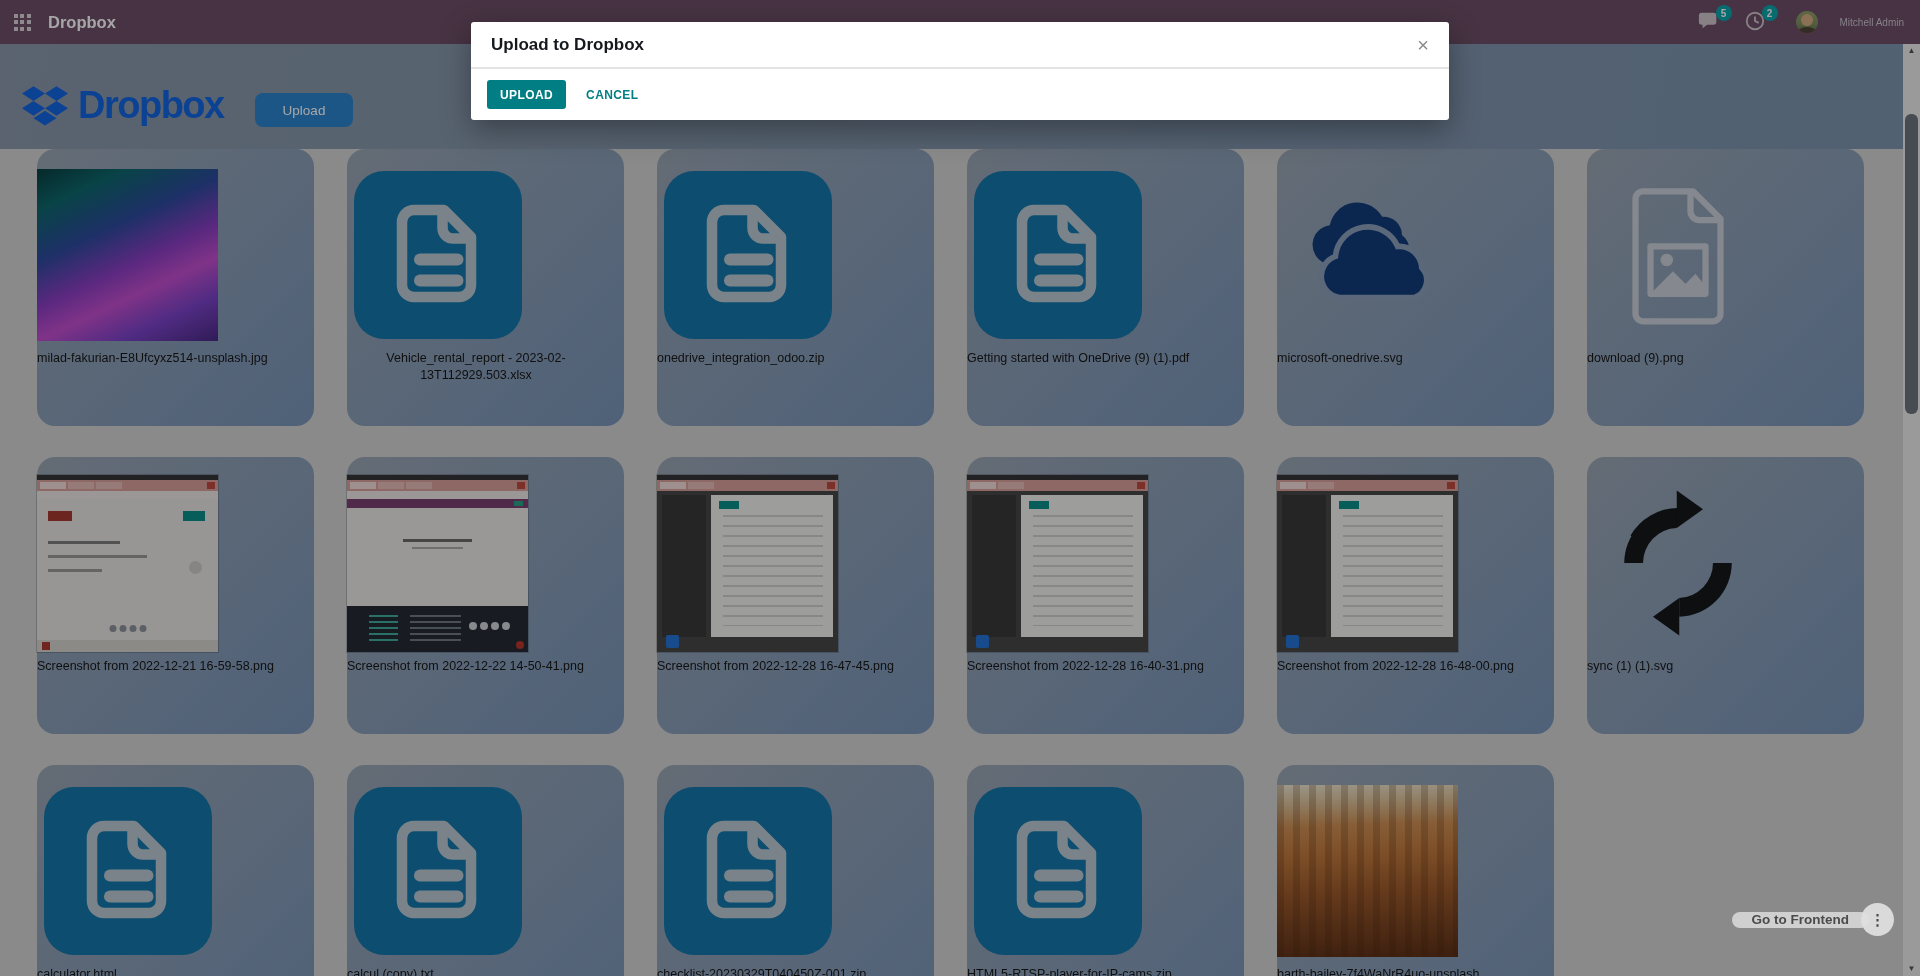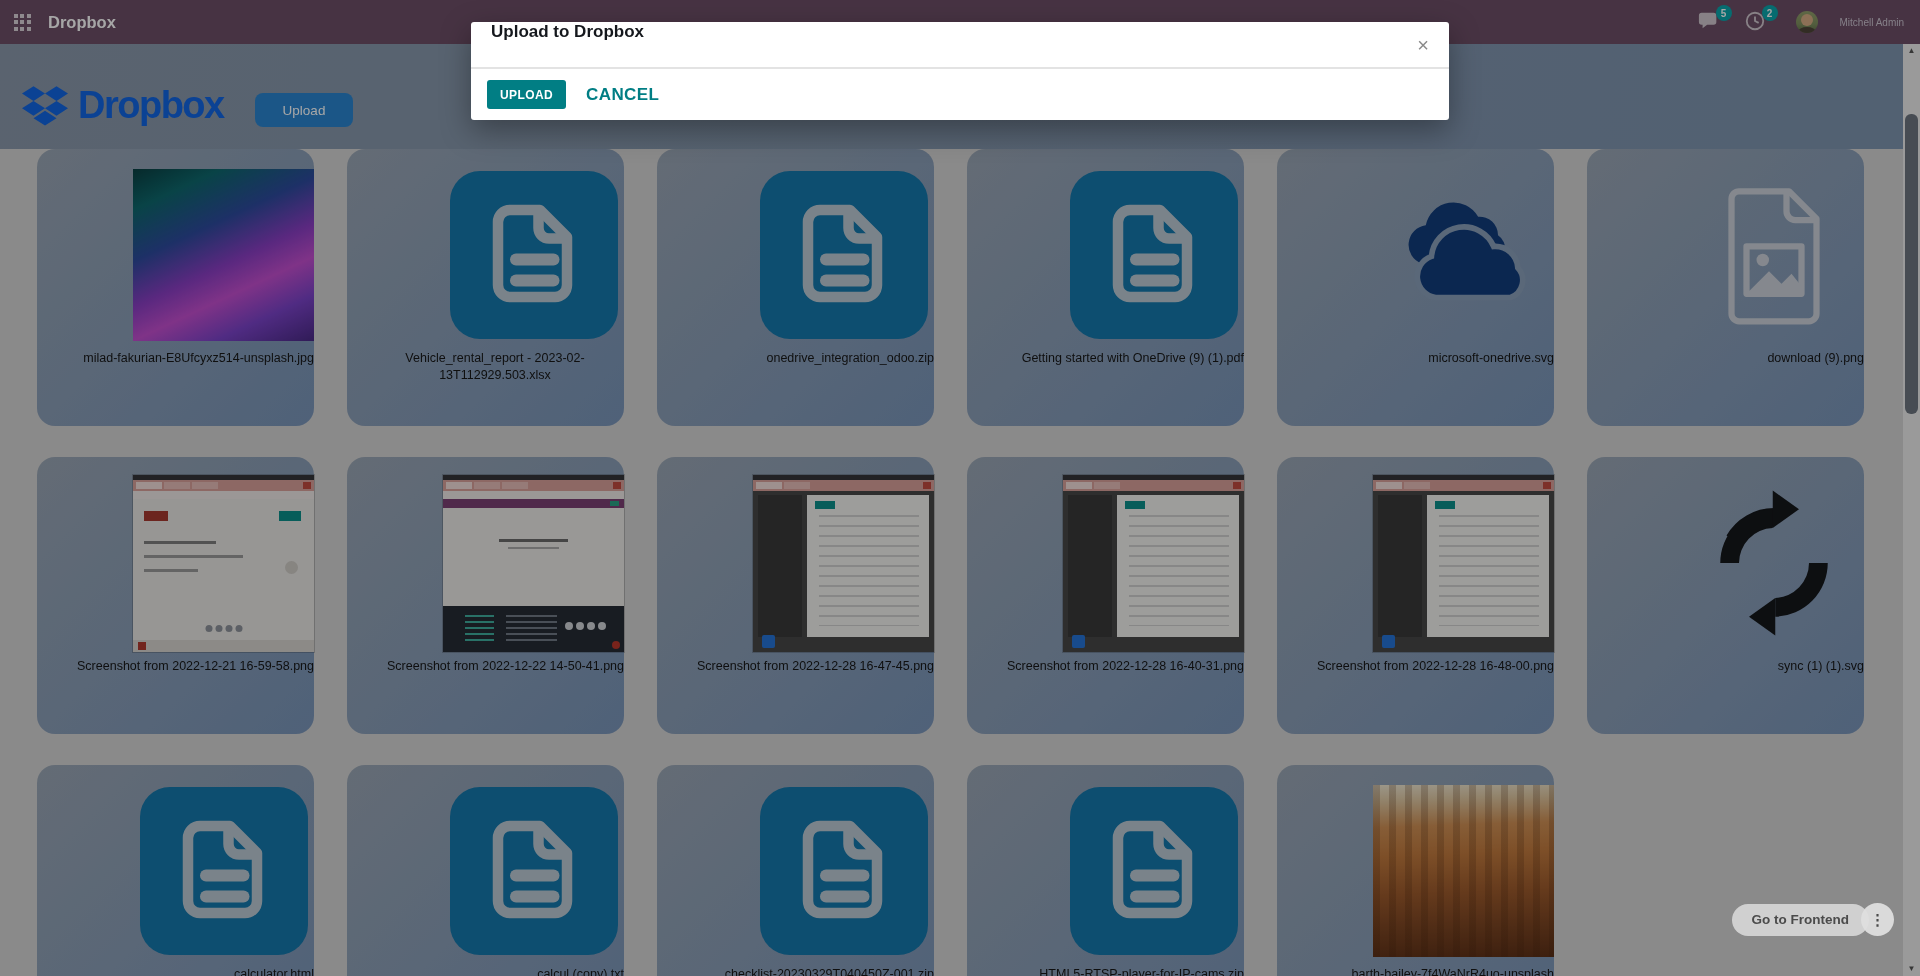--- a/index.html
+++ b/index.html
@@ -39,21 +39,21 @@
   .brand-word { font-size:38px; font-weight:bold; color:#1266e3; letter-spacing:-1.5px; }
   .hero-upload { position:absolute; left:255px; top:49px; width:98px; height:34px;
     background:#2a85d0; border:none; border-radius:8px; color:#fff; font-size:13.5px;
     cursor:pointer; font-family:inherit; }
 
   
   .grid { position:absolute; left:37px; top:149px; display:grid;
     grid-template-columns:repeat(6,277px); grid-auto-rows:277px; gap:31px 33px; }
   .card { border-radius:18px; cursor:pointer;
     background:linear-gradient(135deg,#9aa6b4 0%,#7a96ba 100%);
-    display:flex; flex-direction:column; align-items:flex-end; padding-top:16px; }
+    display:flex; flex-direction:column; align-items:flex-start; padding-top:16px; }
   .thumb { width:181px; height:180px; display:flex; align-items:center; justify-content:center; }
   .thumb svg { display:block; }
   .file-label { margin-top:5px; font-size:12.5px; color:#171717; text-align:center;
     max-width:258px; line-height:1.35; word-wrap:break-word; }
 
   .photo { width:181px; height:172px; }
   .photo.purple { background:
     linear-gradient(155deg,#0a4043 0%,#0e686d 16%,#2d4b9e 36%,#8a3ec4 54%,#c44fd0 67%,#7b43c9 82%,#4a2a86 100%); }
   .photo.canyon { background:
     repeating-linear-gradient(90deg, rgba(70,35,12,0.22) 0 7px, rgba(0,0,0,0) 7px 16px),
@@ -105,42 +105,42 @@
   .sf-body .panel:before { content:""; position:absolute; left:10%; right:8%; top:14%; bottom:8%;
     background:repeating-linear-gradient(180deg,#cfcfcf 0 2px, rgba(0,0,0,0) 2px 10px); }
   .sf-body .panel .teal { position:absolute; left:6%; top:4%; width:20px; height:8px; background:#0b8f8a; }
   .sf-body .bluebox { position:absolute; left:5%; bottom:2%; width:13px; height:13px;
     border-radius:2px; background:#2574d8; }
 
   
   .backdrop { position:absolute; inset:0; background:rgba(0,0,0,0.35); z-index:50; }
   .modal { position:absolute; left:471px; top:22px; width:978px; background:#fff;
     z-index:60; border-radius:3px; box-shadow:0 10px 30px rgba(0,0,0,0.35); }
-  .modal-header { height:46px; display:flex; padding:0 20px;
+  .modal-header { height:46px; display:flex; align-items:center; padding:0 20px;
     border-bottom:1px solid #e3e3e3; position:relative; }
   .modal-title { font-size:17px; font-weight:bold; color:#15181d; }
   .modal-close { position:absolute; right:12px; top:50%; transform:translateY(-50%);
     background:none; border:none; color:#8a8a8a; font-size:20px; cursor:pointer;
     width:28px; height:28px; line-height:26px; }
   .modal-body { height:120px; padding:33px 0 0 166px; }
   .btn-upload-file { height:25px; padding:0 16px; background:#017e84; border:none;
     border-radius:3px; color:#fff; font-size:11.5px; font-weight:bold;
     letter-spacing:0.4px; cursor:pointer; font-family:inherit; }
   .modal-footer { border-top:1px solid #e3e3e3; height:52px; display:flex;
     align-items:center; padding:0 16px; gap:20px; }
   .btn-upload { height:29px; padding:0 13px; background:#017e84; border:none;
     border-radius:3px; color:#fff; font-size:12px; font-weight:bold;
     letter-spacing:0.4px; cursor:pointer; font-family:inherit; }
-  .btn-cancel { background:none; border:none; color:#017e84; font-size:17px;
+  .btn-cancel { background:none; border:none; color:#017e84; font-size:12px;
     font-weight:bold; letter-spacing:0.4px; cursor:pointer; font-family:inherit; }
 
   
   .frontend { position:absolute; right:26px; bottom:40px; z-index:70;
     display:flex; align-items:center; }
-  .frontend-pill { height:32px; padding:0 20px; border:none; border-radius:17px;
+  .frontend-pill { height:16px; padding:0 20px; border:none; border-radius:17px;
     background:rgba(214,214,214,0.92); color:#4b4b4b; font-size:13.5px;
     font-weight:bold; cursor:pointer; font-family:inherit; }
   .frontend-kebab { width:33px; height:33px; margin-left:-8px; border:none; border-radius:50%;
     background:rgba(222,222,222,0.95); color:#4b4b4b; font-size:15px; font-weight:bold;
     cursor:pointer; }
 
   
   .scrollbar { position:absolute; right:0; top:44px; bottom:0; width:17px;
     background:#ededed; z-index:8; }
   .sb-arrow { position:absolute; left:0; width:17px; height:14px; color:#555;

